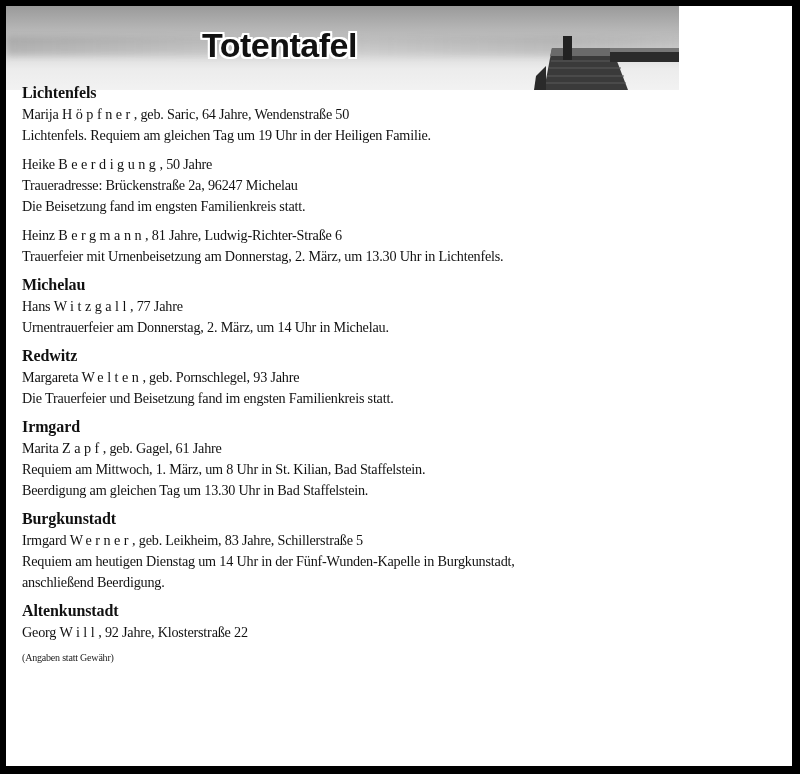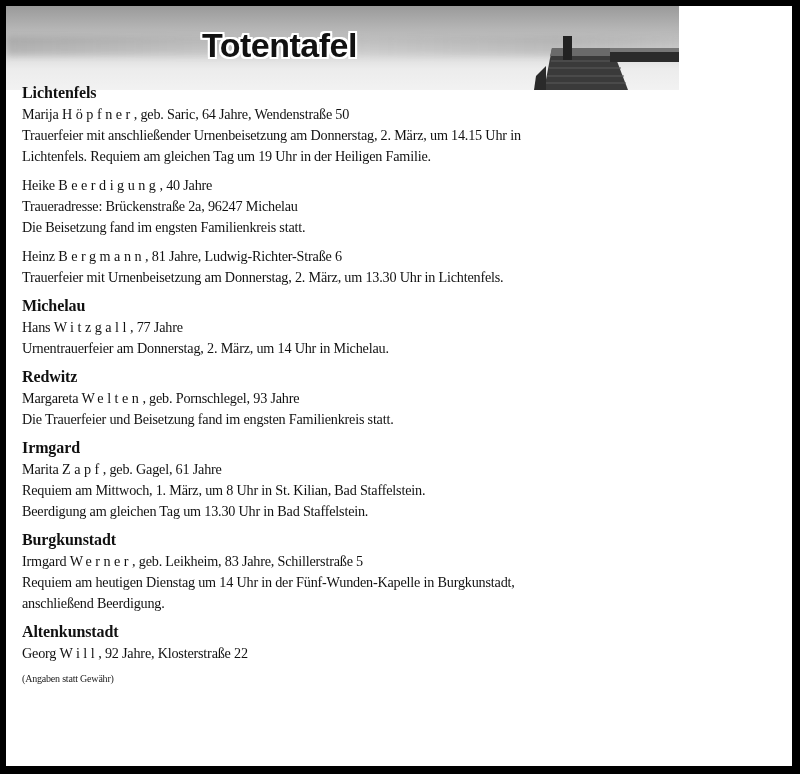--- a/index.html
+++ b/index.html
@@ -52,25 +52,24 @@
     </svg>
     <div class="title">Totentafel</div>
   </div>
 
   <div class="content">
 
     <div class="section">
       <div class="place">Lichtenfels</div>
       <div class="entry">
         <span class="line"><span>Marija</span> <span class="surname">Höpfner</span><span>, geb. Saric, 64 Jahre, Wendenstraße 50</span></span>
-        <span class="line">Trauerfeier mit anschließender Urnenbeisetzung am Donnerstag, 2. März, um 14.15 Uhr in</span>
         <span class="line">Lichtenfels. Requiem am gleichen Tag um 19 Uhr in der Heiligen Familie.</span>
       </div>
       <div class="entry">
-        <span class="line"><span>Heike</span> <span class="surname">Beerdigung</span><span>, 40 Jahre</span></span>
+        <span class="line"><span>Heike</span> <span class="surname">Beerdigung</span><span>, 50 Jahre</span></span>
         <span class="line">Traueradresse: Brückenstraße 2a, 96247 Michelau</span>
         <span class="line">Die Beisetzung fand im engsten Familienkreis statt.</span>
       </div>
       <div class="entry">
         <span class="line"><span>Heinz</span> <span class="surname">Bergmann</span><span>, 81 Jahre, Ludwig-Richter-Straße 6</span></span>
         <span class="line">Trauerfeier mit Urnenbeisetzung am Donnerstag, 2. März, um 13.30 Uhr in Lichtenfels.</span>
       </div>
     </div>
 
     <div class="section">

